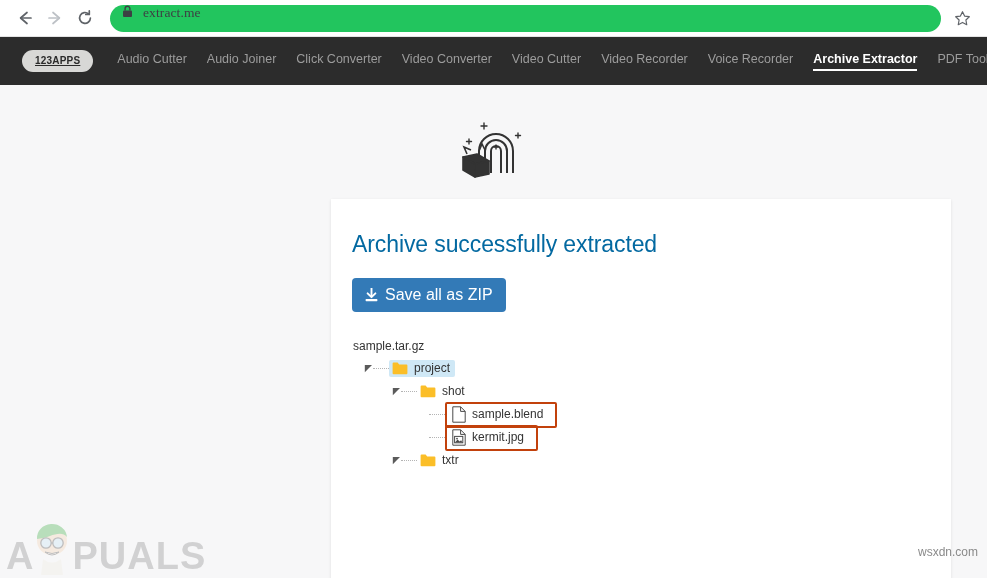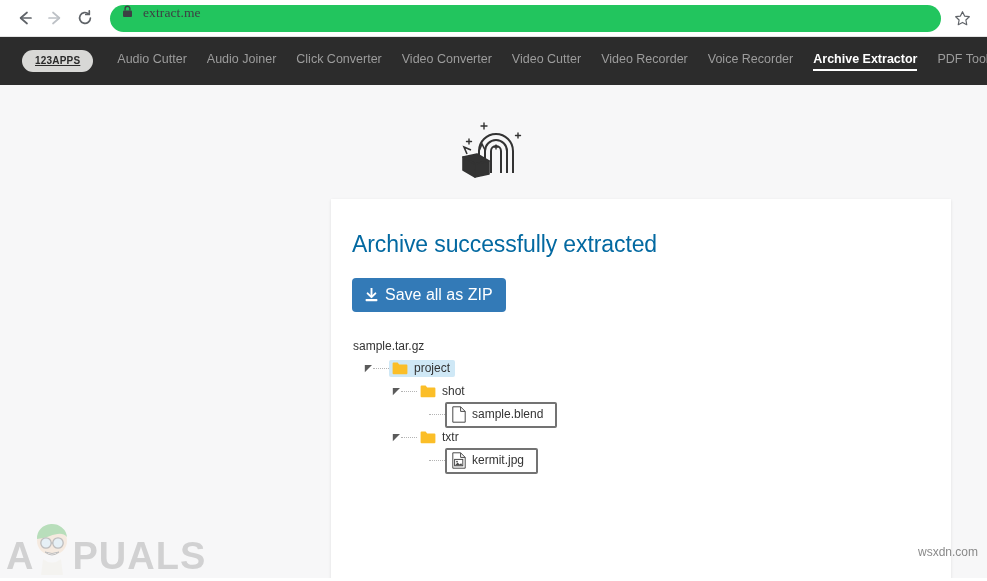--- a/index.html
+++ b/index.html
@@ -195,21 +195,21 @@
   .node-chip {
     display: inline-flex;
     align-items: center;
     gap: 6px;
     padding: 1px 5px 2px 3px;
     border-radius: 2px;
     cursor: pointer;
   }
   .node-chip.selected { background: #cfe8f6; }
   .node-chip.boxed {
-    border: 2px solid #737373;
+    border: 2px solid #c2410c;
     border-radius: 2px;
     padding: 2px 12px 3px 5px;
   }
   .node-label { font-size: 12px; color: #333; white-space: nowrap; }
   .node-label.folder { color: #333; }
 
   .indent-1 { padding-left: 12px; }
   .indent-2 { padding-left: 40px; }
   .indent-3 { padding-left: 68px; }
 
@@ -388,50 +388,50 @@
             <span class="dotline"></span>
             <span class="node-chip boxed">
               <svg width="14" height="17" viewBox="0 0 14 17">
                 <path d="M0.8 0.8 H8.6 L13.2 5.4 V16.2 H0.8 Z" fill="#ffffff" stroke="#4a4a4a" stroke-width="1"></path>
                 <path d="M8.6 0.8 V5.4 H13.2" fill="none" stroke="#4a4a4a" stroke-width="1"></path>
               </svg>
               <span class="node-label">sample.blend</span>
             </span>
           </div>
 
-          <div class="tree-row indent-2">
-            <span class="twisty">
-              <svg width="9" height="9" viewBox="0 0 9 9">
-                <path d="M0.8 1 L8 1 L0.8 8.2 Z" fill="#5b5b5b"></path>
-              </svg>
-            </span>
-            <span class="dotline"></span>
-            <span class="node-chip">
-              <svg width="16" height="13" viewBox="0 0 16 13">
-                <path d="M0.6 1.6 a1 1 0 0 1 1-1 H5.6 L7.2 2.6 H14.4 a1 1 0 0 1 1 1 V11.3 a1 1 0 0 1 -1 1 H1.6 a1 1 0 0 1 -1 -1 Z" fill="#fbbe28"></path>
-              </svg>
-              <span class="node-label folder">txtr</span>
-            </span>
-          </div>
-
           <div class="tree-row indent-3">
             <span class="twisty-spacer"></span>
             <span class="dotline"></span>
             <span class="node-chip boxed">
               <svg width="14" height="17" viewBox="0 0 14 17">
                 <path d="M0.8 0.8 H8.6 L13.2 5.4 V16.2 H0.8 Z" fill="#ffffff" stroke="#4a4a4a" stroke-width="1"></path>
                 <path d="M8.6 0.8 V5.4 H13.2" fill="none" stroke="#4a4a4a" stroke-width="1"></path>
                 <rect x="2.6" y="7.4" width="8.2" height="6.4" fill="none" stroke="#4a4a4a" stroke-width="1"></rect>
                 <circle cx="5" cy="9.6" r="0.9" fill="#4a4a4a"></circle>
                 <path d="M2.9 13.5 L5.6 10.6 L7.6 12.6 L9.1 11.2 L10.5 13.5 Z" fill="#4a4a4a"></path>
               </svg>
               <span class="node-label">kermit.jpg</span>
             </span>
           </div>
 
+          <div class="tree-row indent-2">
+            <span class="twisty">
+              <svg width="9" height="9" viewBox="0 0 9 9">
+                <path d="M0.8 1 L8 1 L0.8 8.2 Z" fill="#5b5b5b"></path>
+              </svg>
+            </span>
+            <span class="dotline"></span>
+            <span class="node-chip">
+              <svg width="16" height="13" viewBox="0 0 16 13">
+                <path d="M0.6 1.6 a1 1 0 0 1 1-1 H5.6 L7.2 2.6 H14.4 a1 1 0 0 1 1 1 V11.3 a1 1 0 0 1 -1 1 H1.6 a1 1 0 0 1 -1 -1 Z" fill="#fbbe28"></path>
+              </svg>
+              <span class="node-label folder">txtr</span>
+            </span>
+          </div>
+
         </div>
       </div>
 
     </div>
 
     <div class="wm-appuals">
       <span class="wm-text">A</span>
       <svg width="44" height="58" viewBox="0 0 44 58" style="margin:0 -2px -2px -4px;">
         <ellipse cx="22" cy="22" rx="15" ry="14" fill="#f4d7bd"></ellipse>
         <path d="M7 20 a15 14 0 0 1 30 -2 c-4 -5 -11 -3 -17 -1 c-5 2 -9 2 -13 3 Z" fill="#5cba62"></path>

